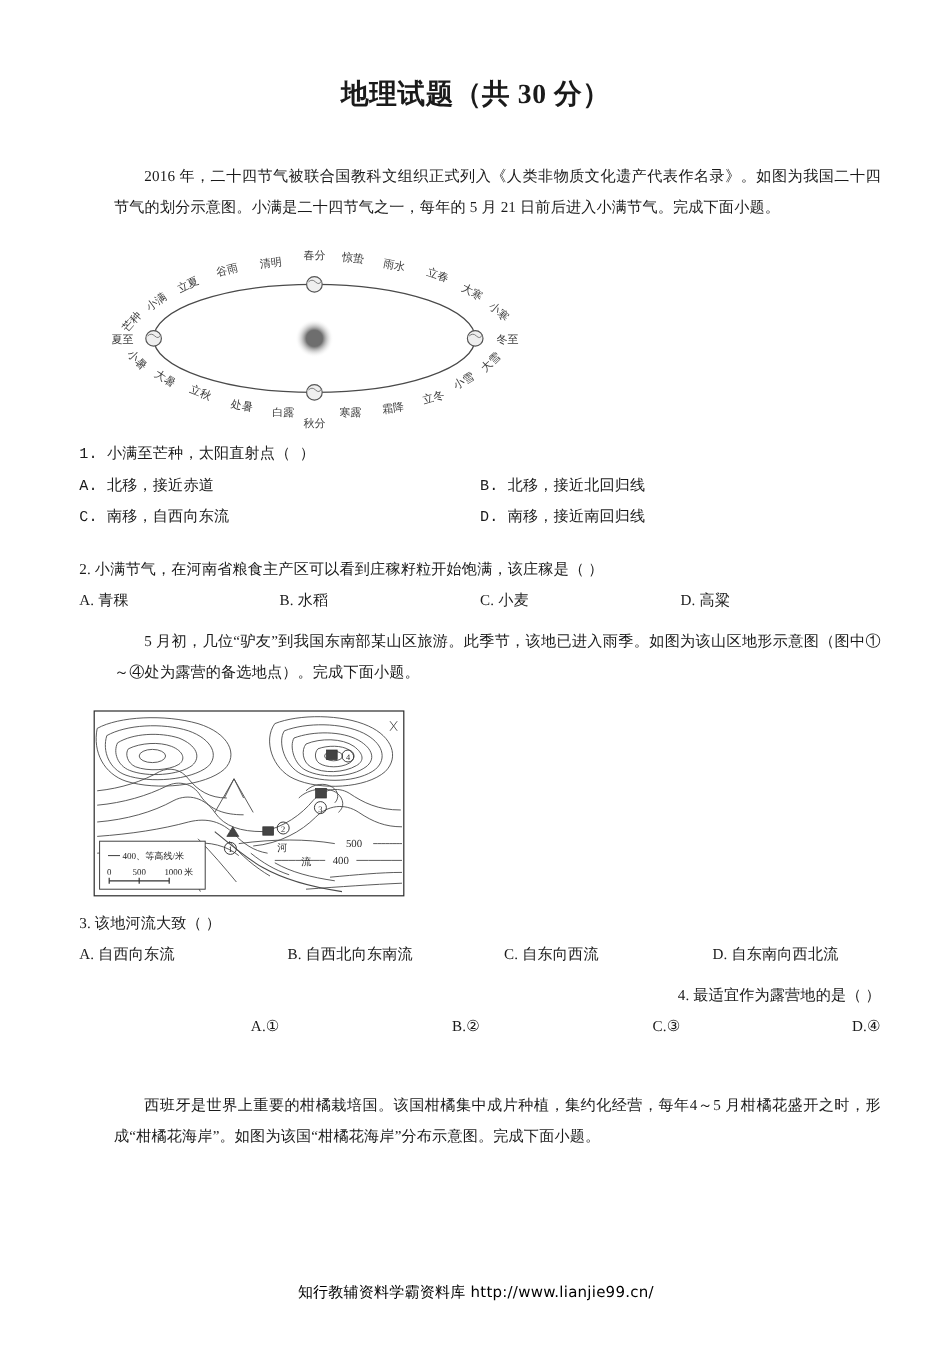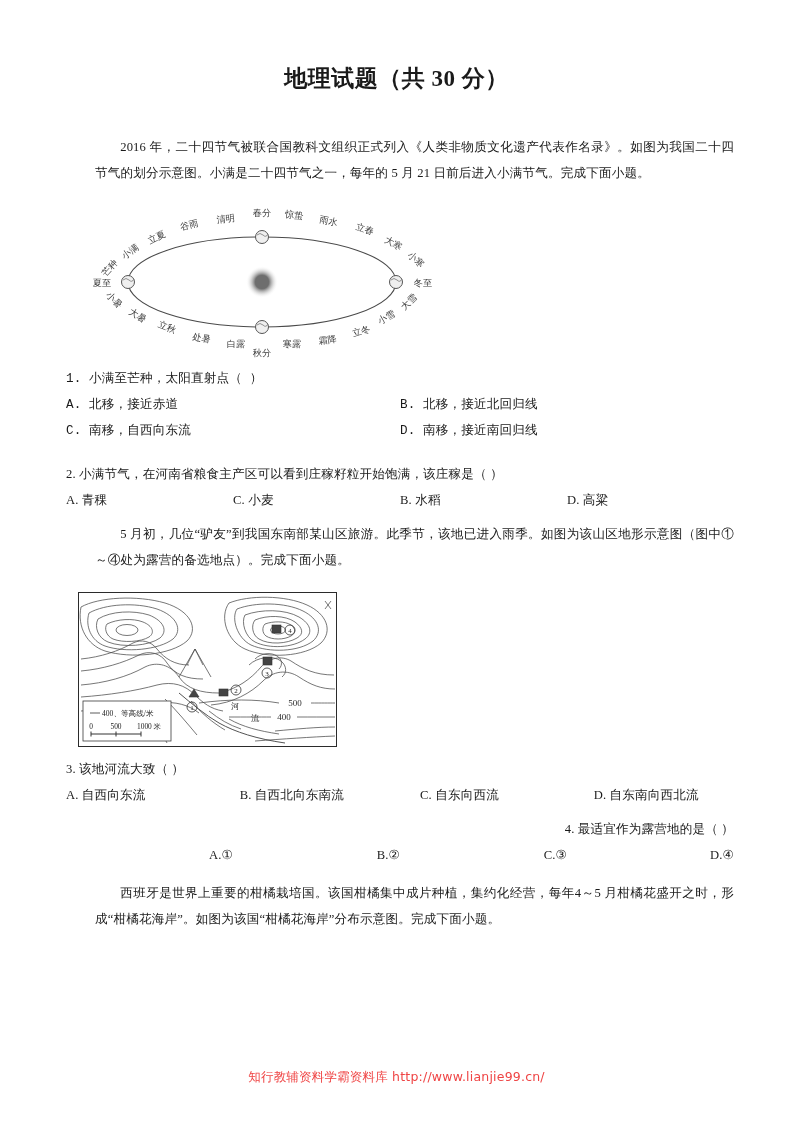--- a/index.html
+++ b/index.html
@@ -97,21 +97,21 @@
 
   
   .watermark {
     position: absolute;
     left: 0;
     right: 0;
     top: 1069px;
     text-align: center;
     font-family: "DejaVu Sans", "Liberation Sans", sans-serif;
     font-size: 12.5px;
-    color: #ef4444;
+    color: #000000;
     letter-spacing: 0.2px;
   }
   .circled { font-size: 12.6px; }
 </style>
 </head>
 <body>
 
 <div class="page">
 
   <div class="doc-title">地理试题（共 30 分）</div>
@@ -195,22 +195,22 @@
     <div class="opt-row cols2">
       <div class="opt">C. 南移，自西向东流</div>
       <div class="opt">D. 南移，接近南回归线</div>
     </div>
   </div>
 
   <div class="block" style="top:461px;">
     <div class="q-line">2. 小满节气，在河南省粮食主产区可以看到庄稼籽粒开始饱满，该庄稼是（      ）</div>
     <div class="opt-row cols4">
       <div class="opt">A. 青稞</div>
+      <div class="opt">B. 水稻</div>
       <div class="opt">C. 小麦</div>
-      <div class="opt">B. 水稻</div>
       <div class="opt">D. 高粱</div>
     </div>
   </div>
 
   <div class="block" style="top:521px;">
     <div class="body-para">5 月初，几位“驴友”到我国东南部某山区旅游。此季节，该地已进入雨季。如图为该山区地形示意图（图中①～④处为露营的备选地点）。完成下面小题。</div>
   </div>
 
   <div class="fig-map">
     <svg width="257" height="153" viewBox="0 0 257 153" xmlns="http://www.w3.org/2000/svg">
@@ -326,19 +326,19 @@
   <div class="block" style="top:816px;text-align:right;">
     <div class="q-line">4. 最适宜作为露营地的是（      ）</div>
     <div class="opt-row cols4">
       <div class="opt circled">A.①</div>
       <div class="opt circled">B.②</div>
       <div class="opt circled">C.③</div>
       <div class="opt circled">D.④</div>
     </div>
   </div>
 
-  <div class="block" style="top:880px;">
+  <div class="block" style="top:908px;">
     <div class="body-para">西班牙是世界上重要的柑橘栽培国。该国柑橘集中成片种植，集约化经营，每年4～5 月柑橘花盛开之时，形成“柑橘花海岸”。如图为该国“柑橘花海岸”分布示意图。完成下面小题。</div>
   </div>
 
   <div class="watermark">知行教辅资料学霸资料库 http://www.lianjie99.cn/</div>
 
 </div>
 
 </body></html>

